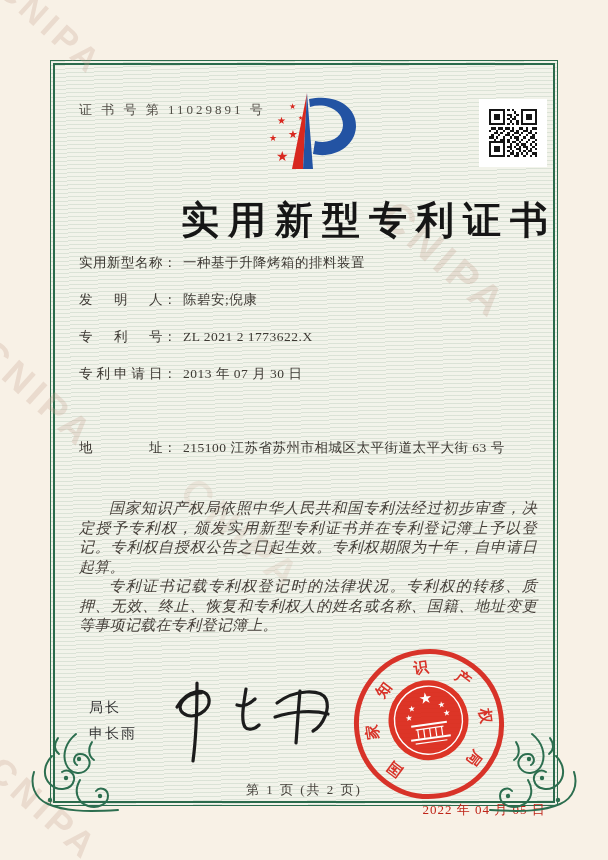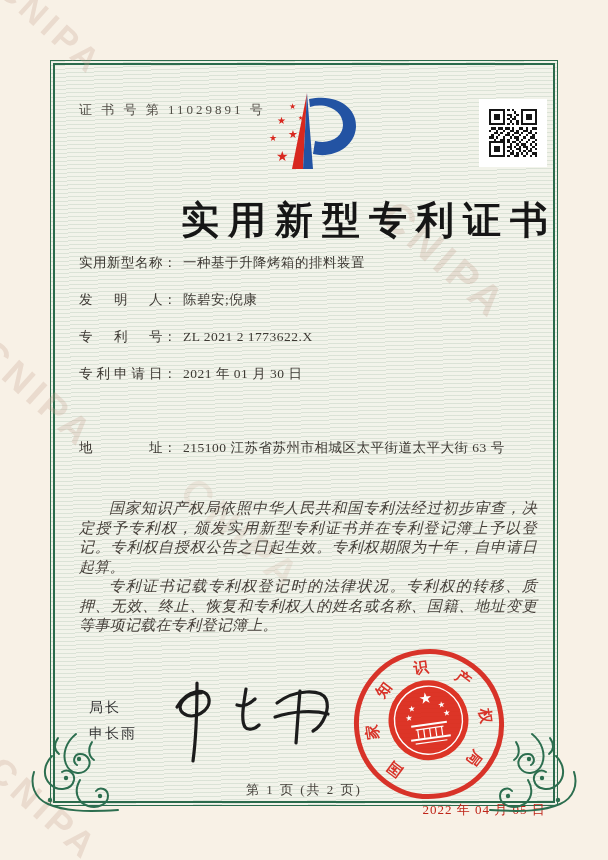--- a/index.html
+++ b/index.html
@@ -159,21 +159,21 @@
       <div class="field" style="top:193px;">
         <span class="flabel">实用新型名称</span><span class="fcolon">：</span><span class="fvalue">一种基于升降烤箱的排料装置</span>
       </div>
       <div class="field" style="top:230px;">
         <span class="flabel">发明人</span><span class="fcolon">：</span><span class="fvalue">陈碧安;倪康</span>
       </div>
       <div class="field" style="top:267px;">
         <span class="flabel">专利号</span><span class="fcolon">：</span><span class="fvalue">ZL 2021 2 1773622.X</span>
       </div>
       <div class="field" style="top:304px;">
-        <span class="flabel">专利申请日</span><span class="fcolon">：</span><span class="fvalue">2021 年 01 月 30 日</span>
+        <span class="flabel">专利申请日</span><span class="fcolon">：</span><span class="fvalue">2013 年 07 月 30 日</span>
       </div>
       <div class="field" style="top:378px;">
         <span class="flabel">地址</span><span class="fcolon">：</span><span class="fvalue">215100 江苏省苏州市相城区太平街道太平大街 63 号</span>
       </div>
 
       <div class="paras">
         <p>国家知识产权局依照中华人民共和国专利法经过初步审查，决定授予专利权，颁发实用新型专利证书并在专利登记簿上予以登记。专利权自授权公告之日起生效。专利权期限为十年，自申请日起算。</p>
         <p>专利证书记载专利权登记时的法律状况。专利权的转移、质押、无效、终止、恢复和专利权人的姓名或名称、国籍、地址变更等事项记载在专利登记簿上。</p>
       </div>
 

